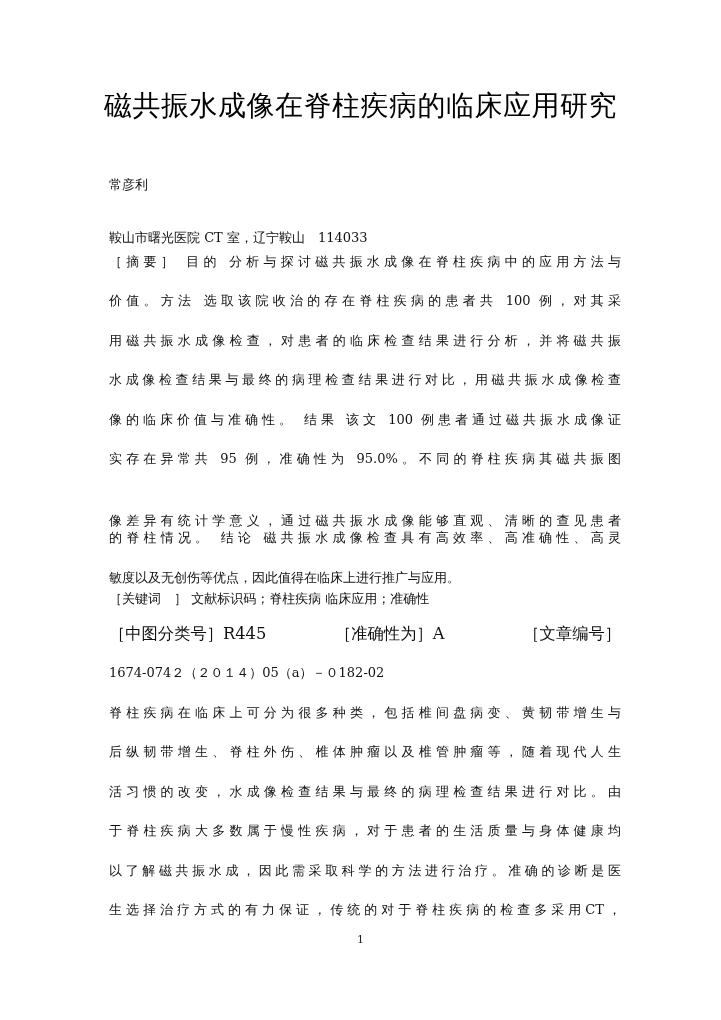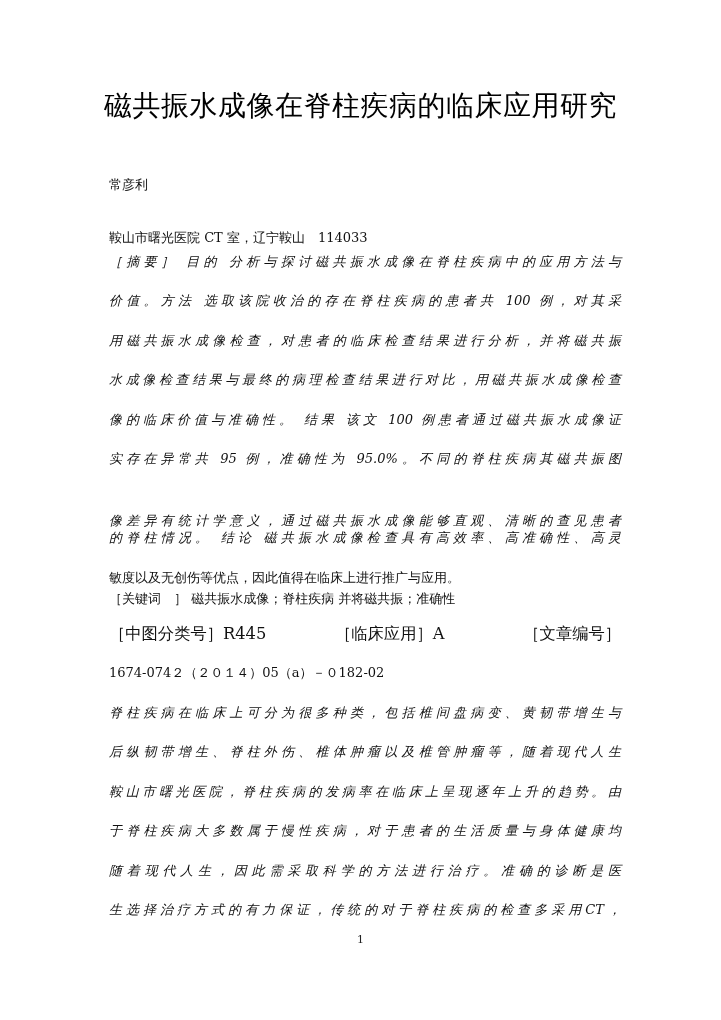--- a/index.html
+++ b/index.html
@@ -2,21 +2,21 @@
 <html><head>
 <meta charset="utf-8">
 <style>
   html, body { margin: 0; padding: 0; background: #ffffff; }
   body { width: 721px; height: 1020px; position: relative; overflow: hidden;
          font-family: "DejaVu Serif", "Liberation Serif", serif; color: #111; }
   .title { position: absolute; top: 86px; left: 0; width: 721px; text-align: center;
            font-size: 28px; line-height: 40px; letter-spacing: 0.5px; color: #000; }
   .line { position: absolute; left: 109px; width: 512px; font-size: 13px; line-height: 22px;
           white-space: nowrap; overflow: visible; color: #111; }
-  .justify { text-align: justify; text-align-last: justify; font-style: italic; }
+  .justify { text-align: justify; text-align-last: justify; }
   .cls-row { position: absolute; left: 109px; width: 512px; font-size: 16.3px; line-height: 22px; top: 623px; }
   .cls-row span { position: absolute; top: 0; white-space: nowrap; text-align: right; }
   .page-num { position: absolute; top: 933px; left: 0; width: 721px; text-align: center;
               font-size: 11px; color: #222; }
 </style>
 </head>
 <body>
 
 <div class="title">磁共振水成像在脊柱疾病的临床应用研究</div>
 
@@ -28,31 +28,31 @@
   <div class="line justify" style="top:290px">价值。方法 选取该院收治的存在脊柱疾病的患者共 100 例，对其采</div>
   <div class="line justify" style="top:330px">用磁共振水成像检查，对患者的临床检查结果进行分析，并将磁共振</div>
   <div class="line justify" style="top:369px">水成像检查结果与最终的病理检查结果进行对比，用磁共振水成像检查</div>
   <div class="line justify" style="top:409px">像的临床价值与准确性。 结果  该文 100 例患者通过磁共振水成像证</div>
   <div class="line justify" style="top:448px">实存在异常共 95 例，准确性为 95.0%。不同的脊柱疾病其磁共振图</div>
   <div class="line justify" style="top:510px">像差异有统计学意义，通过磁共振水成像能够直观、清晰的查见患者</div>
   <div class="line justify" style="top:527px">的脊柱情况。 结论  磁共振水成像检查具有高效率、高准确性、高灵</div>
   <div class="line" style="top:567px">敏度以及无创伤等优点，因此值得在临床上进行推广与应用。</div>
 </div>
 
-<div class="line" style="top:586px; top:588px">［关键词　］ 磁共振水成像；脊柱疾病 并将磁共振；准确性</div>
+<div class="line" style="top:586px; top:588px">［关键词　］ 文献标识码；脊柱疾病 临床应用；准确性</div>
 
 <div class="cls-row">
   <span style="left:0">［中图分类号］R445</span>
-  <span style="left:226px">［临床应用］A</span>
+  <span style="left:226px">［准确性为］A</span>
   <span style="right:0">［文章编号］</span>
 </div>
 <div class="line" style="top:662px">1674-074２（２０１４）05（a）－０182-02</div>
 
 <div>
   <div class="line justify" style="top:702px">脊柱疾病在临床上可分为很多种类，包括椎间盘病变、黄韧带增生与</div>
   <div class="line justify" style="top:741px">后纵韧带增生、脊柱外伤、椎体肿瘤以及椎管肿瘤等，随着现代人生</div>
-  <div class="line justify" style="top:781px">鞍山市曙光医院，脊柱疾病的发病率在临床上呈现逐年上升的趋势。由</div>
+  <div class="line justify" style="top:781px">活习惯的改变，水成像检查结果与最终的病理检查结果进行对比。由</div>
   <div class="line justify" style="top:820px">于脊柱疾病大多数属于慢性疾病，对于患者的生活质量与身体健康均</div>
-  <div class="line justify" style="top:860px">随着现代人生，因此需采取科学的方法进行治疗。准确的诊断是医</div>
+  <div class="line justify" style="top:860px">以了解磁共振水成，因此需采取科学的方法进行治疗。准确的诊断是医</div>
   <div class="line justify" style="top:899px">生选择治疗方式的有力保证，传统的对于脊柱疾病的检查多采用CT，</div>
 </div>
 
 <div class="page-num">1</div>
 
 </body></html>

